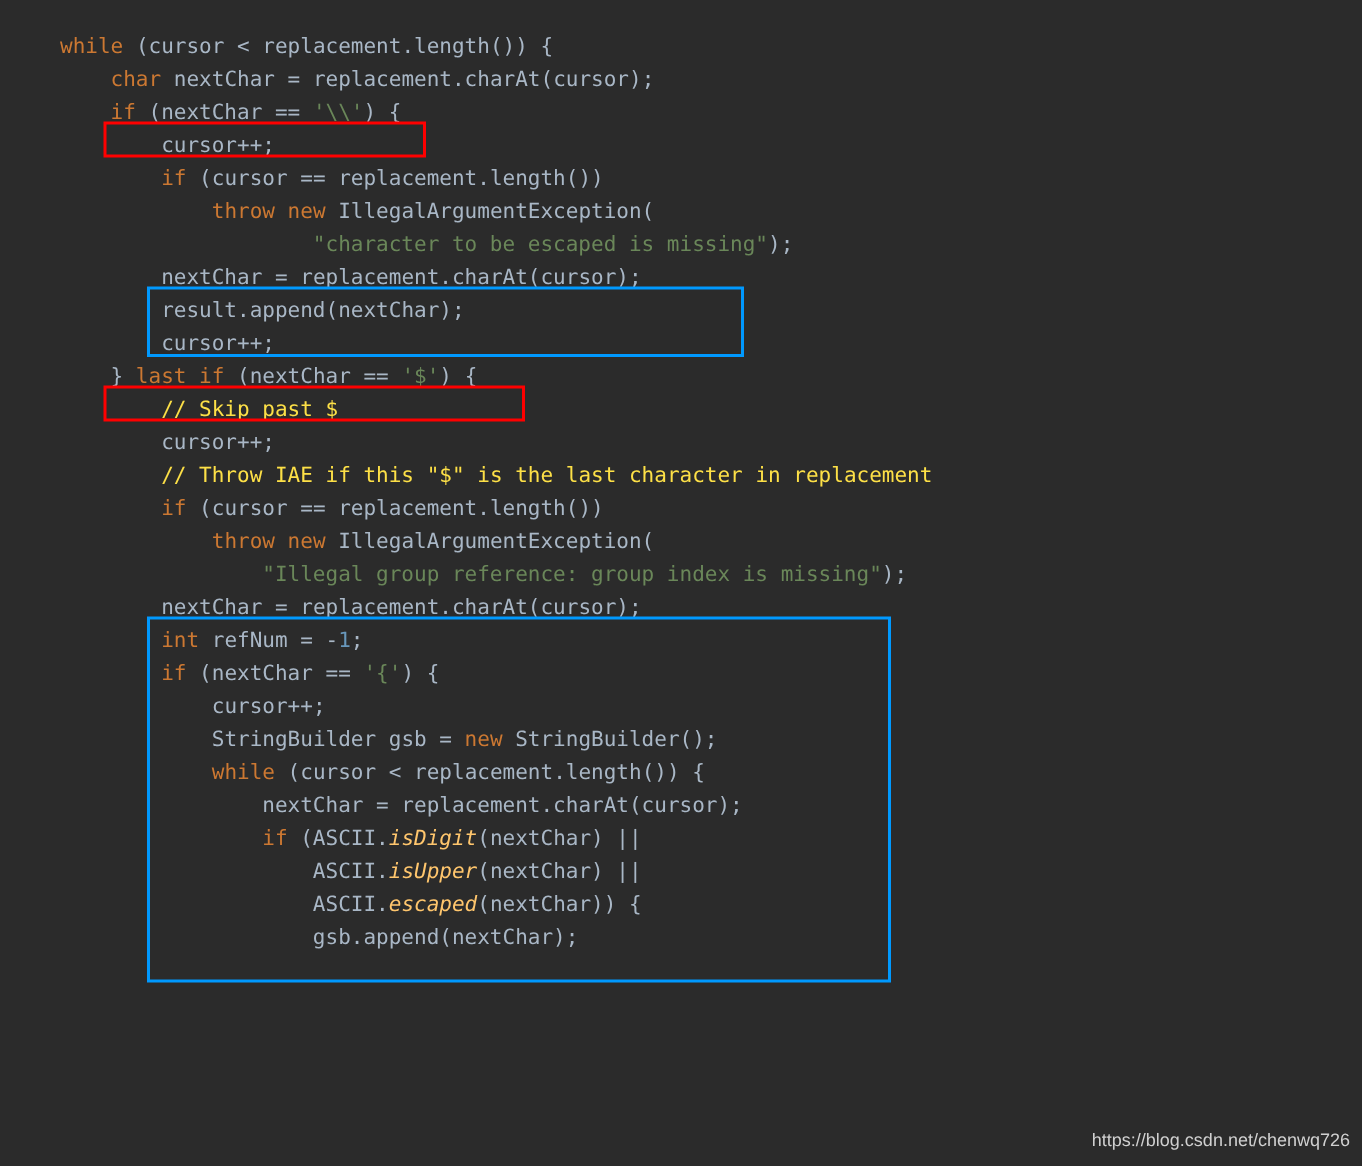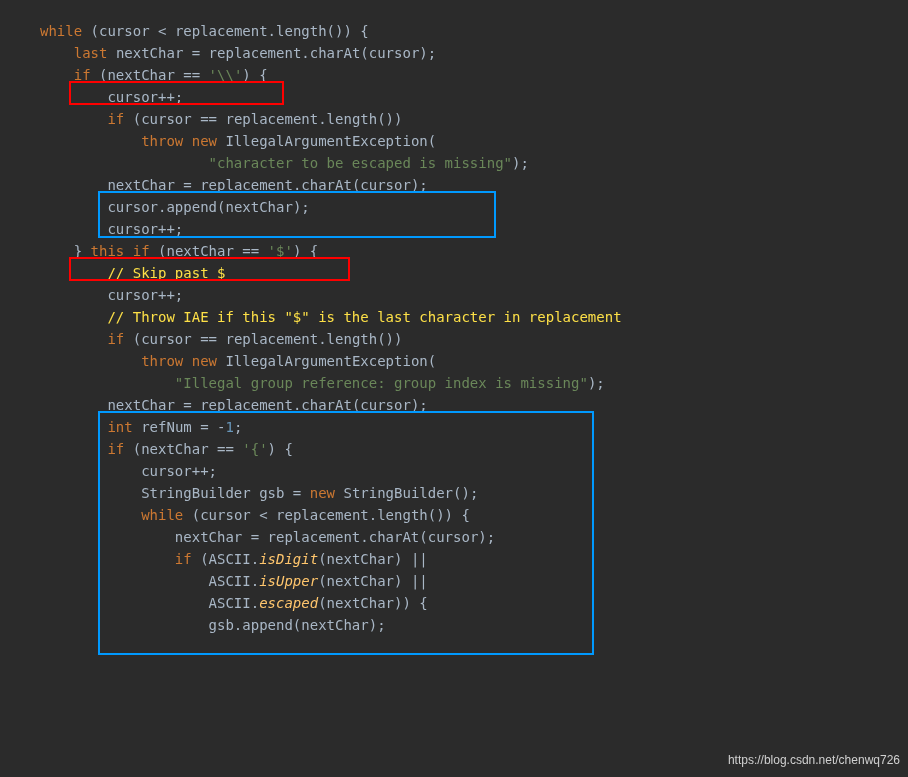--- a/index.html
+++ b/index.html
@@ -41,30 +41,30 @@
     color: #d0d0d0;
     font-size: 12px;
     font-family: sans-serif;
     margin-top: 44px;
   }
 </style>
 </head>
 <body>
 
 <pre><span><span class="kw">while</span> (<span class="under">cursor</span><span> &lt; replacement.length()) {</span></span>
-<span>    <span class="kw">last</span> <span class="under">nextChar</span><span> = replacement.charAt(</span><span class="under">cursor</span><span>);</span></span>
+<span>    <span class="kw">char</span> <span class="under">nextChar</span><span> = replacement.charAt(</span><span class="under">cursor</span><span>);</span></span>
 <span>    <span class="kw">if</span><span> (</span><span class="under">nextChar</span><span> == </span><span class="str">'\\'</span><span>) {</span></span>
 <span>        <span class="under">cursor</span><span>++;</span></span>
 <span>        <span class="kw">if</span><span> (</span><span class="under">cursor</span><span> == replacement.length())</span></span>
 <span>            <span class="kw">throw new</span><span> IllegalArgumentException(</span></span>
 <span>                    <span class="str">"character to be escaped is missing"</span><span>);</span></span>
 <span>        <span class="under">nextChar</span><span> = replacement.charAt(</span><span class="under">cursor</span><span>);</span></span>
-<span>        <span>cursor.append(</span><span class="under">nextChar</span><span>);</span></span>
+<span>        <span>result.append(</span><span class="under">nextChar</span><span>);</span></span>
 <span>        <span class="under">cursor</span><span>++;</span></span>
-<span>    <span>} </span><span class="kw">this if</span><span> (</span><span class="under">nextChar</span><span> == </span><span class="str">'$'</span><span>) {</span></span>
+<span>    <span>} </span><span class="kw">last if</span><span> (</span><span class="under">nextChar</span><span> == </span><span class="str">'$'</span><span>) {</span></span>
 <span>        <span class="cmt">// Skip past $</span></span>
 <span>        <span class="under">cursor</span><span>++;</span></span>
 <span>        <span class="cmt">// Throw IAE if this "$" is the last character in replacement</span></span>
 <span>        <span class="kw">if</span><span> (</span><span class="under">cursor</span><span> == replacement.length())</span></span>
 <span>            <span class="kw">throw new</span><span> IllegalArgumentException(</span></span>
 <span>                <span class="str">"Illegal group reference: group index is missing"</span><span>);</span></span>
 <span>        <span class="under">nextChar</span><span> = replacement.charAt(</span><span class="under">cursor</span><span>);</span></span>
 <span>        <span class="kw">int</span> <span class="under">refNum</span><span> = -</span><span class="num">1</span><span>;</span></span>
 <span>        <span class="kw">if</span><span> (</span><span class="under">nextChar</span><span> == </span><span class="str">'{'</span><span>) {</span></span>
 <span>            <span class="under">cursor</span><span>++;</span></span>

